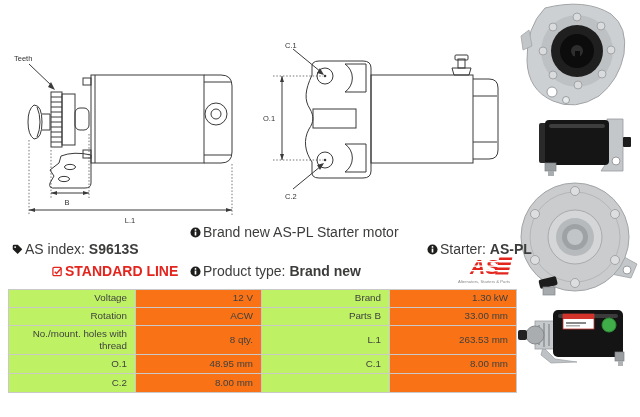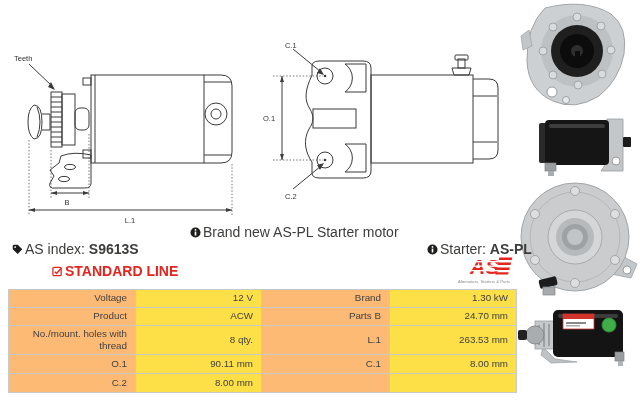--- a/index.html
+++ b/index.html
@@ -25,22 +25,22 @@
   .red { color:#e4251e; font-weight:bold; }
   .icon { flex:0 0 auto; display:inline-block; }
 
   .logo-box { position:absolute; left:448px; top:255px; width:68px; height:30px; }
 
   table.spec { position:absolute; left:8px; top:289px; width:508px;
                border-collapse:collapse; table-layout:fixed; }
   table.spec td { border:1px solid #c9c9c9; font-size:9.8px; line-height:1.25;
                   color:#3f3f3f; text-align:right; padding:2px 8px 2px 3px;
                   vertical-align:middle; overflow:hidden; }
-  td.lbl { background:#fdba74; }
-  td.val { background:#fde047; }
+  td.lbl { background:#bef264; }
+  td.val { background:#f97316; }
   tr.r-sm { height:18px; }
   tr.r-lg { height:28px; }
   tr.r-md { height:19px; }
 </style>
 </head>
 <body>
 
 <div class="page">
 
   <svg class="drawing d1" width="232" height="196" viewBox="0 0 232 196">
@@ -218,20 +218,28 @@
 
   <div class="info-item" style="left:190px; top:224px;">
     <svg class="icon" width="11" height="11" viewBox="0 0 12 12">
       <circle cx="6" cy="6" r="5.5" fill="#1d1d1b"></circle>
       <rect x="5.1" y="5" width="1.8" height="4.3" fill="#fff"></rect>
       <circle cx="6" cy="3.2" r="1" fill="#fff"></circle>
     </svg>
     <span>Brand new AS-PL Starter motor</span>
   </div>
 
+  <div class="info-item" style="left:190px; top:263px;">
+    <svg class="icon" width="11" height="11" viewBox="0 0 12 12">
+      <circle cx="6" cy="6" r="5.5" fill="#1d1d1b"></circle>
+      <rect x="5.1" y="5" width="1.8" height="4.3" fill="#fff"></rect>
+      <circle cx="6" cy="3.2" r="1" fill="#fff"></circle>
+    </svg>
+    <span><span>Product type:</span>&nbsp;<b>Brand new</b></span>
+  </div>
 
   <div class="info-item" style="left:427px; top:241px;">
     <svg class="icon" width="11" height="11" viewBox="0 0 12 12">
       <circle cx="6" cy="6" r="5.5" fill="#1d1d1b"></circle>
       <rect x="5.1" y="5" width="1.8" height="4.3" fill="#fff"></rect>
       <circle cx="6" cy="3.2" r="1" fill="#fff"></circle>
     </svg>
     <span><span>Starter:</span>&nbsp;<b>AS-PL</b></span>
   </div>
 
@@ -261,34 +269,34 @@
         <col style="width:127px">
       </colgroup>
     <tbody>
       <tr class="r-sm">
         <td class="lbl">Voltage</td>
         <td class="val">12 V</td>
         <td class="lbl">Brand</td>
         <td class="val">1.30 kW</td>
       </tr>
       <tr class="r-sm">
-        <td class="lbl">Product</td>
+        <td class="lbl">Rotation</td>
         <td class="val">ACW</td>
         <td class="lbl">Parts B</td>
-        <td class="val">24.70 mm</td>
+        <td class="val">33.00 mm</td>
       </tr>
       <tr class="r-lg">
         <td class="lbl">No./mount. holes with thread</td>
         <td class="val">8 qty.</td>
         <td class="lbl">L.1</td>
         <td class="val">263.53 mm</td>
       </tr>
       <tr class="r-md">
         <td class="lbl">O.1</td>
-        <td class="val">90.11 mm</td>
+        <td class="val">48.95 mm</td>
         <td class="lbl">C.1</td>
         <td class="val">8.00 mm</td>
       </tr>
       <tr class="r-md">
         <td class="lbl">C.2</td>
         <td class="val">8.00 mm</td>
         <td class="lbl"></td>
         <td class="val"></td>
       </tr>
     </tbody>

